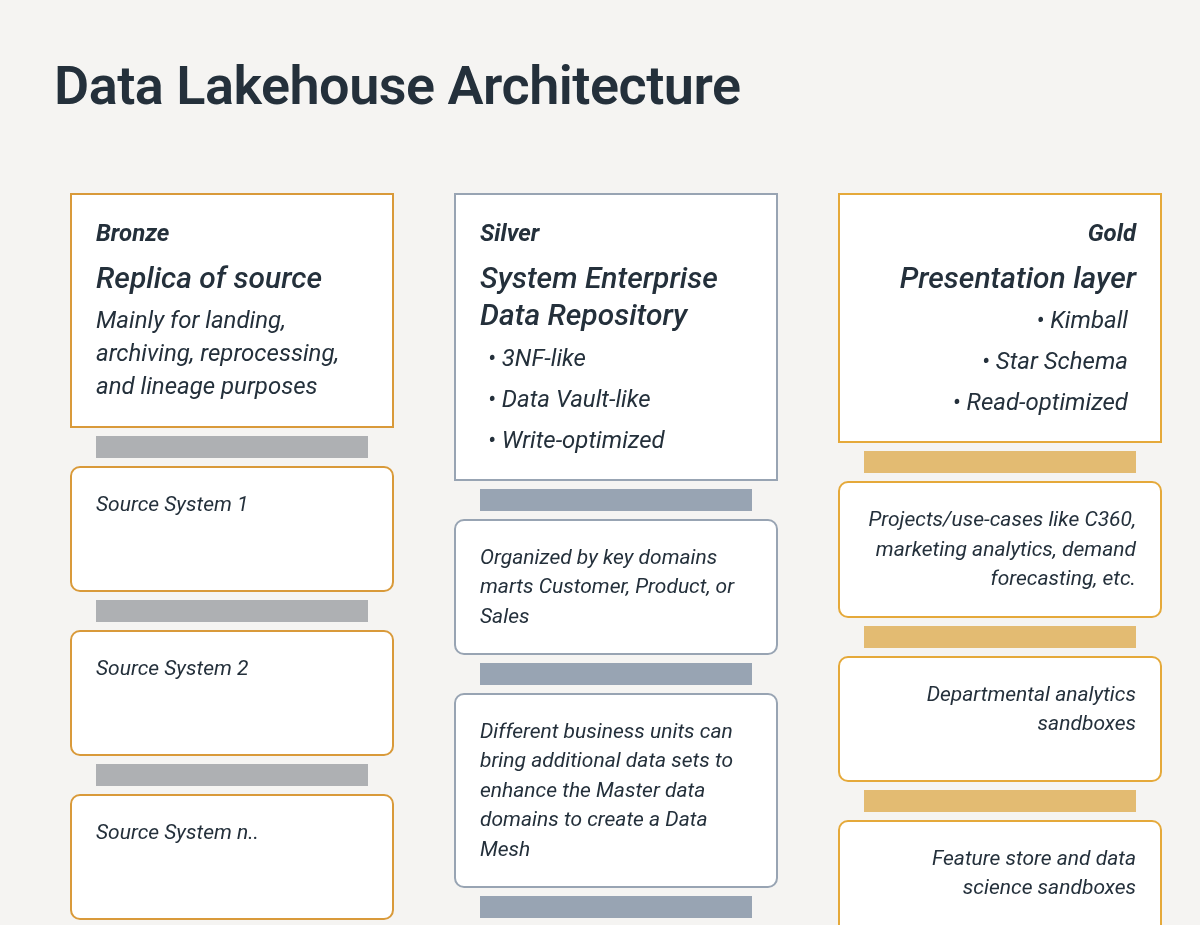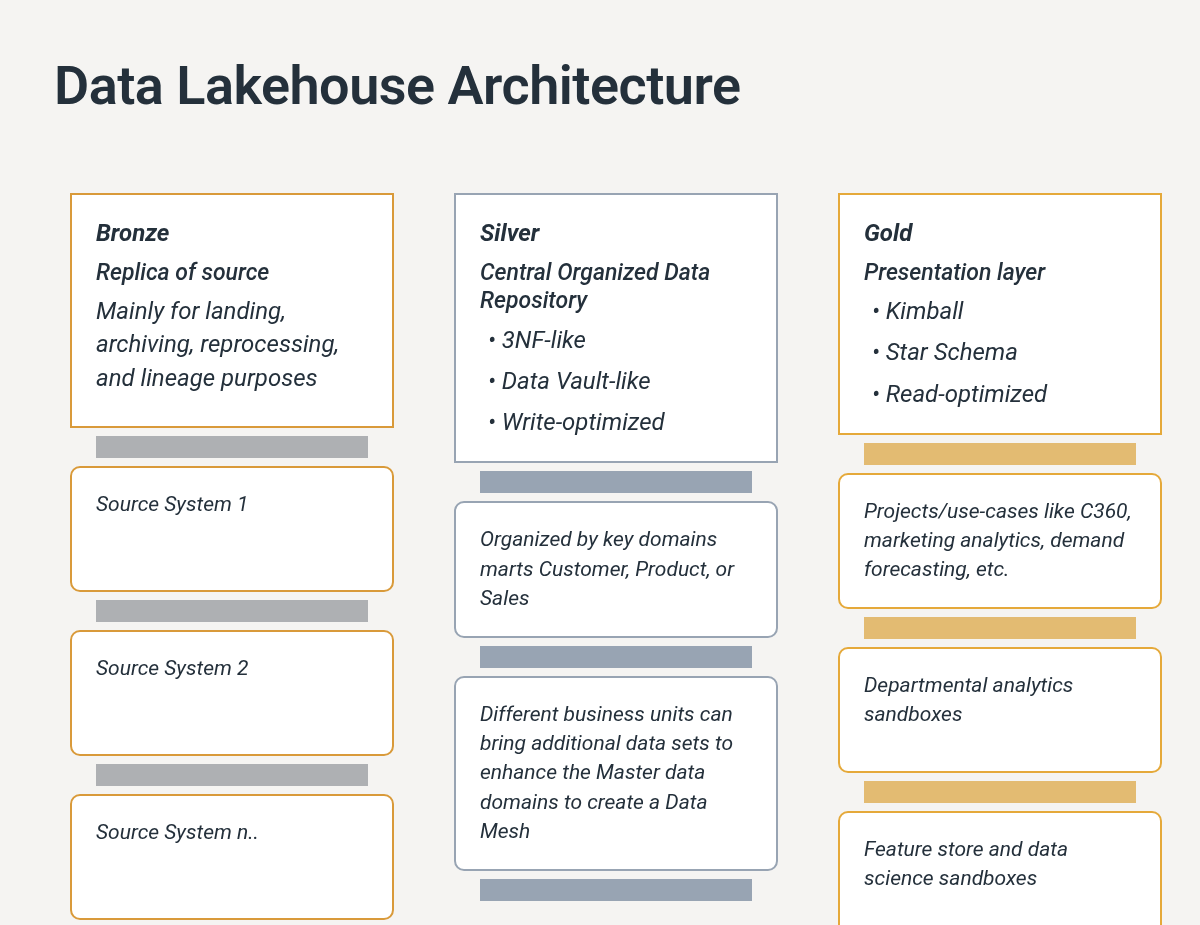--- a/index.html
+++ b/index.html
@@ -61,32 +61,32 @@
       height: 22px;
       margin: 0 auto;
     }
 
     .bronze .card { border-color: #d99a3a; }
     .bronze .connector { background: #aeb0b3; }
 
     .silver .card { border-color: #98a4b3; }
     .silver .connector { background: #98a4b3; }
 
-    .gold .card { border-color: #e5a93a; }
+    .gold .card { border-color: #e5a93a; text-align: right; }
     .gold .connector { background: #e3bb72; }
 
     .tier-title {
       font-weight: 700;
       font-size: 24px;
       margin-bottom: 2px;
     }
 
     .tier-subtitle {
       font-weight: 500;
-      font-size: 23px;
+      font-size: 30px;
       line-height: 1.25;
       margin-bottom: 4px;
     }
 
     .tier-desc {
       font-weight: 400;
       font-size: 24px;
       line-height: 1.38;
     }
 
@@ -125,21 +125,21 @@
     </div>
     <div class="connector"></div>
     <div class="card card-body">
       <div class="body-text">Source System n..</div>
     </div>
   </div>
 
   <div class="column silver">
     <div class="card card-header">
       <div class="tier-title">Silver</div>
-      <div class="tier-subtitle">Central Organized Data Repository</div>
+      <div class="tier-subtitle">System Enterprise Data Repository</div>
       <ul class="bullet-list tier-desc">
         <li>3NF-like</li>
         <li>Data Vault-like</li>
         <li>Write-optimized</li>
       </ul>
     </div>
     <div class="connector"></div>
     <div class="card card-body">
       <div class="body-text">Organized by key domains marts Customer, Product, or Sales</div>
     </div>

